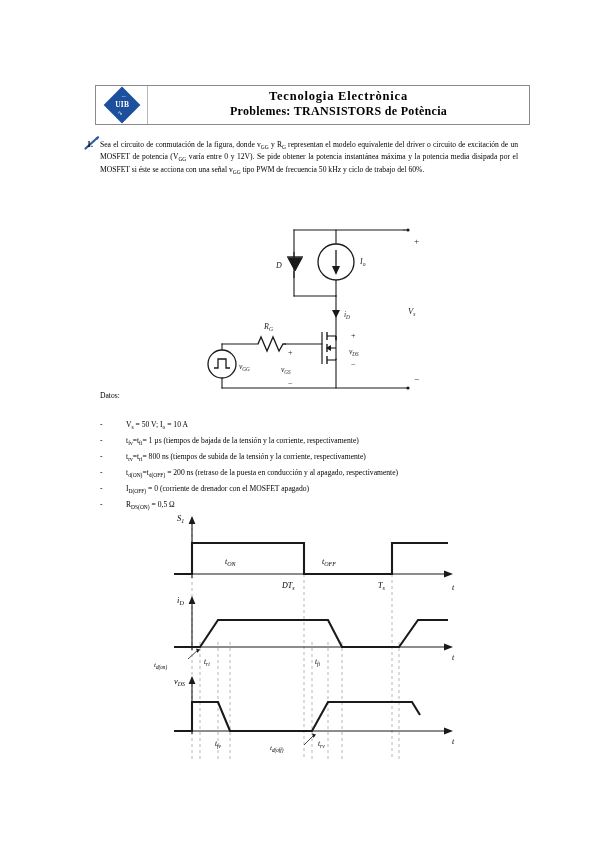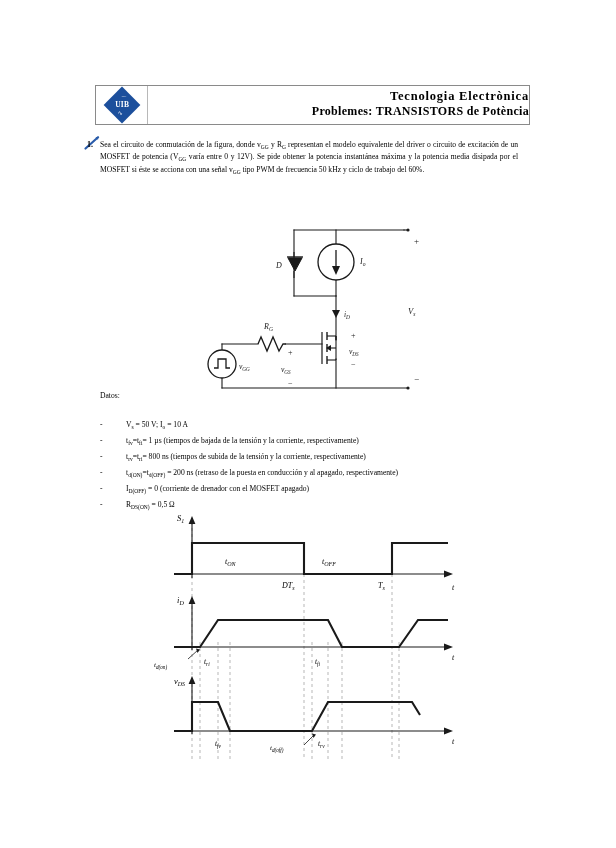--- a/index.html
+++ b/index.html
@@ -67,21 +67,21 @@
     font-size: 6px;
     line-height: 1;
   }
   .uib-arc-top { top: 4px; left: 7px; }
   .uib-arc-bot { bottom: 3px; right: 6px; }
 
   .title-cell {
     flex: 1;
     display: flex;
     flex-direction: column;
-    align-items: flex-end;
+    align-items: center;
     justify-content: center;
     padding-bottom: 2px;
   }
   .title-main {
     font-size: 12.5px;
     font-weight: bold;
     letter-spacing: 0.8px;
     line-height: 1.25;
   }
   .title-sub {

